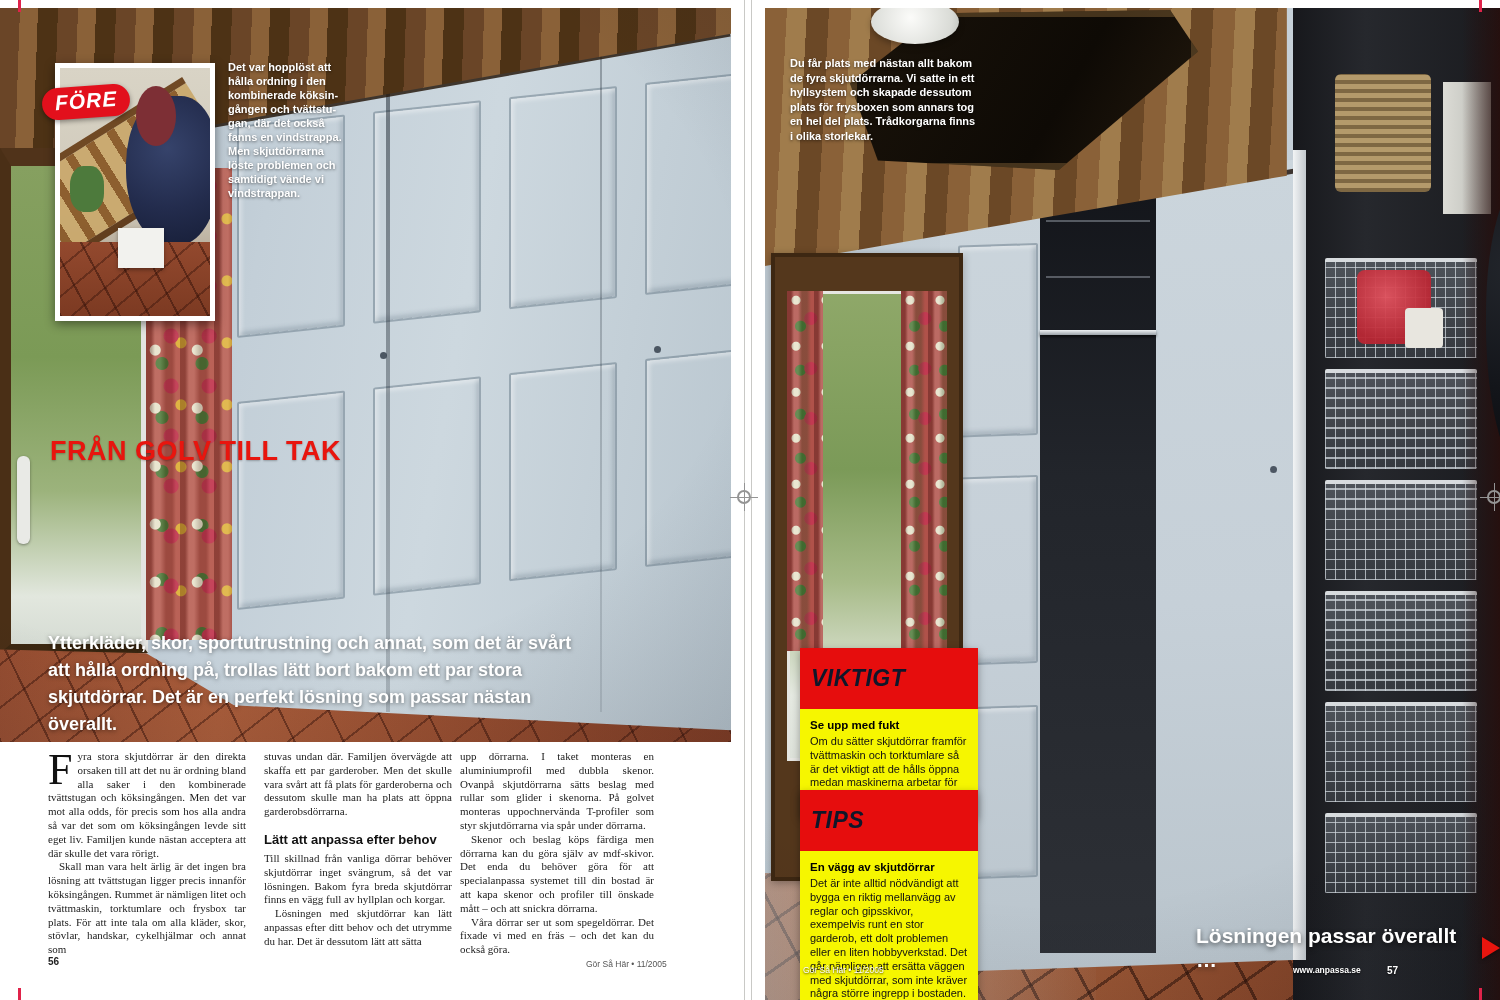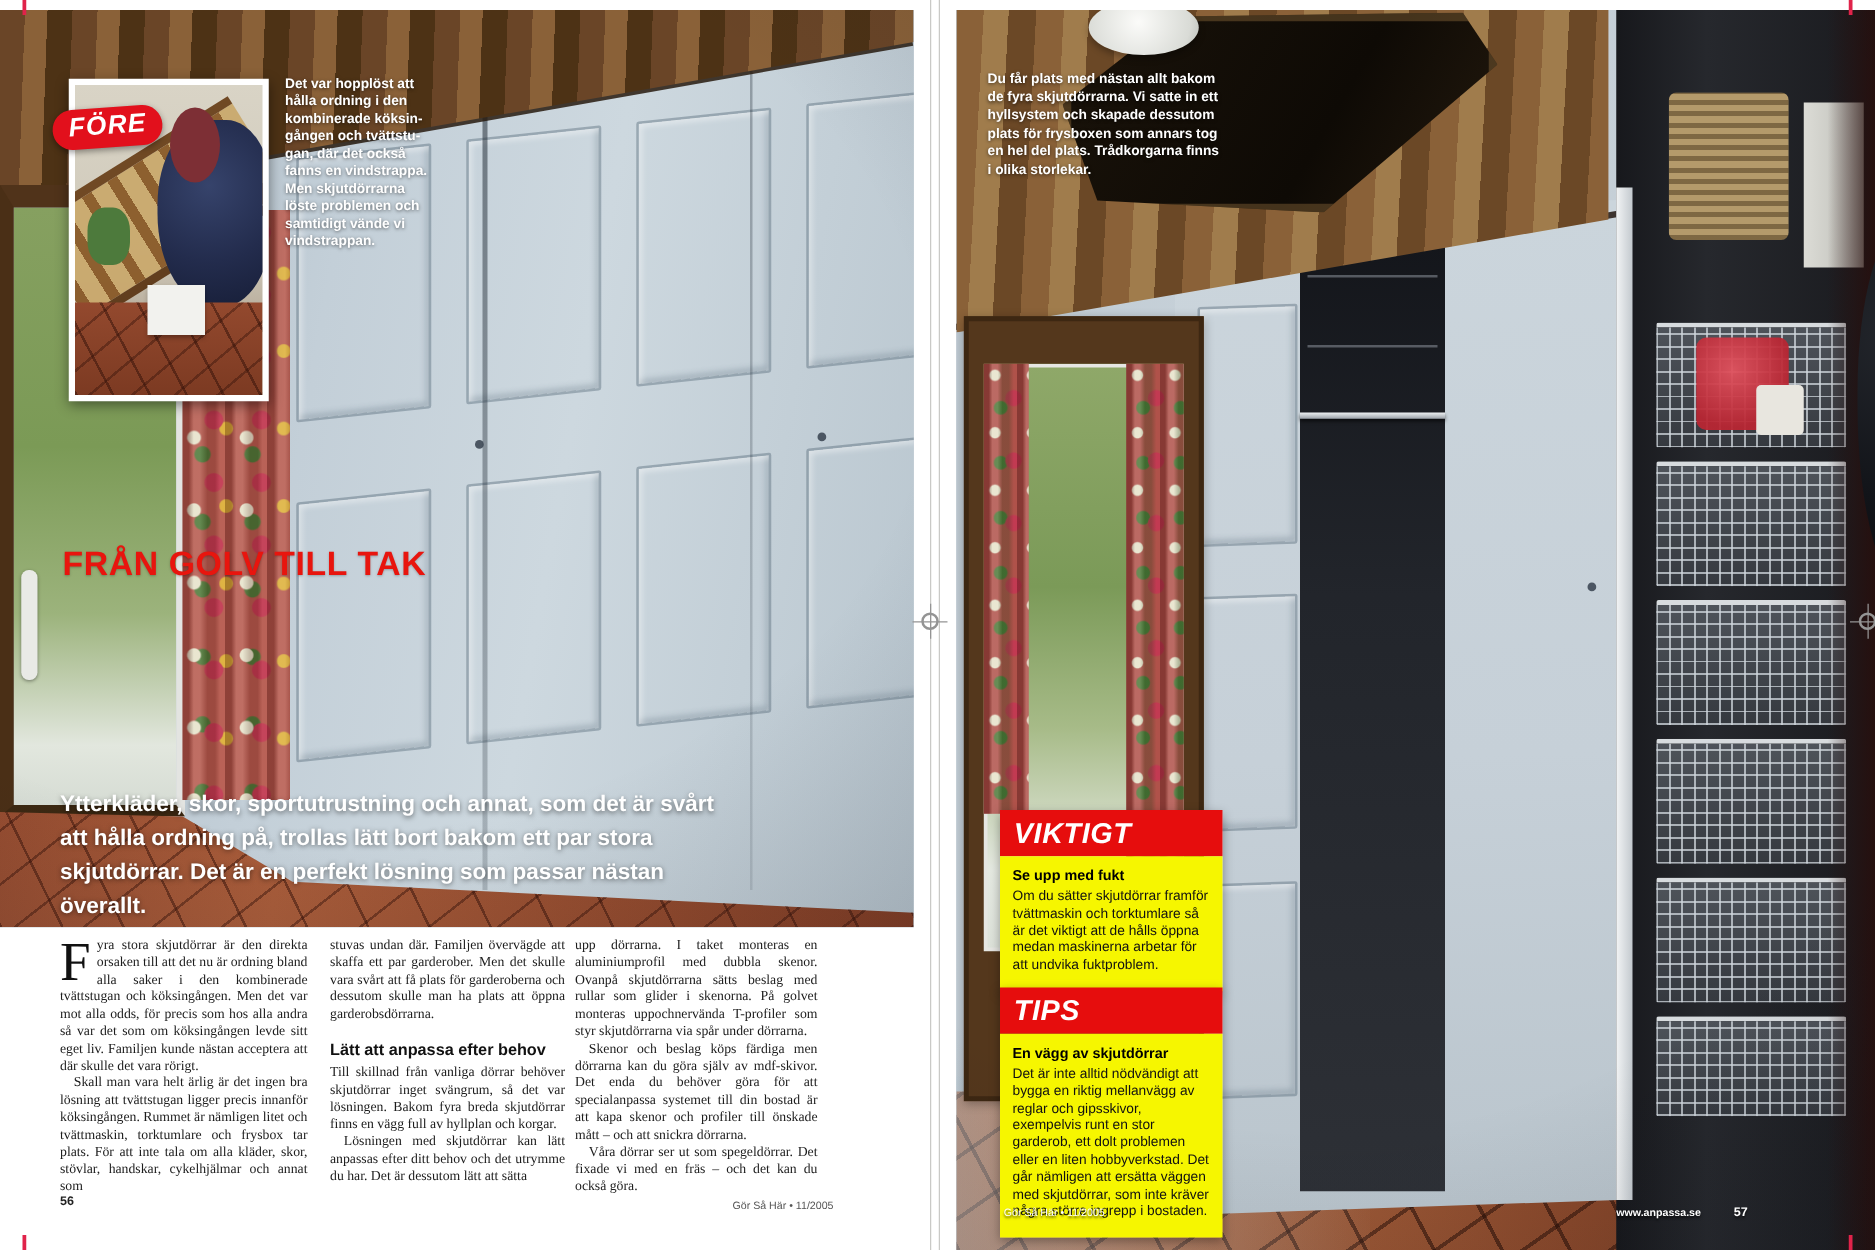--- a/index.html
+++ b/index.html
@@ -144,21 +144,21 @@
   .rp-whitepack { position:absolute; left:112px; top:300px; width:38px; height:40px; background:#e8e6df; border-radius:4px; }
   .rp-right-sliver { position:absolute; right:0; top:0; bottom:0; width:38px; background:linear-gradient(90deg, rgba(42,18,16,0), rgba(40,14,12,.85)); }
   .rp-vignette { position:absolute; inset:0; background:radial-gradient(130% 95% at 40% 38%, rgba(0,0,0,0) 55%, rgba(12,16,24,.22) 100%); }
 
   
   .rp-caption { position:absolute; left:25px; top:48px; width:190px; color:#fff; font:bold 11px/14.5px "Liberation Sans", sans-serif;
        text-shadow:0 1px 3px rgba(0,0,0,.6); z-index:6; }
   .alert { position:absolute; width:178px; z-index:6; box-shadow:0 3px 8px rgba(0,0,0,.35); }
   .alert-viktigt { left:35px; top:640px; }
   .alert-tips { left:35px; top:782px; }
-  .alert-head { background:#e60d0d; color:#ffffff; font:italic bold 23px/37px "Liberation Sans", sans-serif; padding:0 11px; letter-spacing:.5px; }
+  .alert-head { background:#e60d0d; color:#0f172a; font:italic bold 23px/37px "Liberation Sans", sans-serif; padding:12px 11px; letter-spacing:.5px; }
   .alert-body { background:#f6f600; padding:9px 10px 13px; }
   .alert-sub { font:bold 11.5px/15px "Liberation Sans", sans-serif; color:#000; margin-bottom:2px; }
   .alert-text { font:11px/13.8px "Liberation Sans", sans-serif; color:#111; }
   .teaser { position:absolute; left:431px; top:916px; display:flex; align-items:center; gap:10px; z-index:6; }
   .teaser-text { color:#fff; font:bold 21px/24px "Liberation Sans", sans-serif; text-shadow:0 2px 5px rgba(0,0,0,.6); }
   .arrow-right { width:0; height:0; border-top:11px solid transparent; border-bottom:11px solid transparent; border-left:18px solid #e8150e;
        filter:drop-shadow(0 1px 2px rgba(0,0,0,.5)); }
   .rp-footer { position:absolute; top:957px; color:#fff; font:8.5px "Liberation Sans", sans-serif; text-shadow:0 1px 2px rgba(0,0,0,.7); z-index:6; }
   .rp-footer.issue { left:38px; }
   .rp-footer.url { left:528px; font-weight:bold; }
@@ -297,20 +297,24 @@
     </div>
 
     <div class="alert alert-tips">
       <div class="alert-head">TIPS</div>
       <div class="alert-body">
         <div class="alert-sub">En vägg av skjutdörrar</div>
         <div class="alert-text">Det är inte alltid nödvändigt att bygga en riktig mellanvägg av reglar och gipsskivor, exempelvis runt en stor garderob, ett dolt problemen eller en liten hobbyverkstad. Det går nämligen att ersätta väggen med skjutdörrar, som inte kräver några större ingrepp i bostaden.</div>
       </div>
     </div>
 
+    <div class="teaser">
+      <span class="teaser-text">Lösningen passar överallt …</span>
+      <span class="arrow-right"></span>
+    </div>
 
     <div class="rp-footer issue">Gör Så Här • 11/2005</div>
     <div class="rp-footer url">www.anpassa.se</div>
     <div class="rp-footer num">57</div>
   </div>
 
   <div class="fold-line" style="left:744px;"></div>
   <div class="fold-line" style="left:751px;"></div>
   <div class="regmark" style="left:737px;top:490px;"></div>
   <div class="regmark" style="left:1487px;top:490px;"></div>

